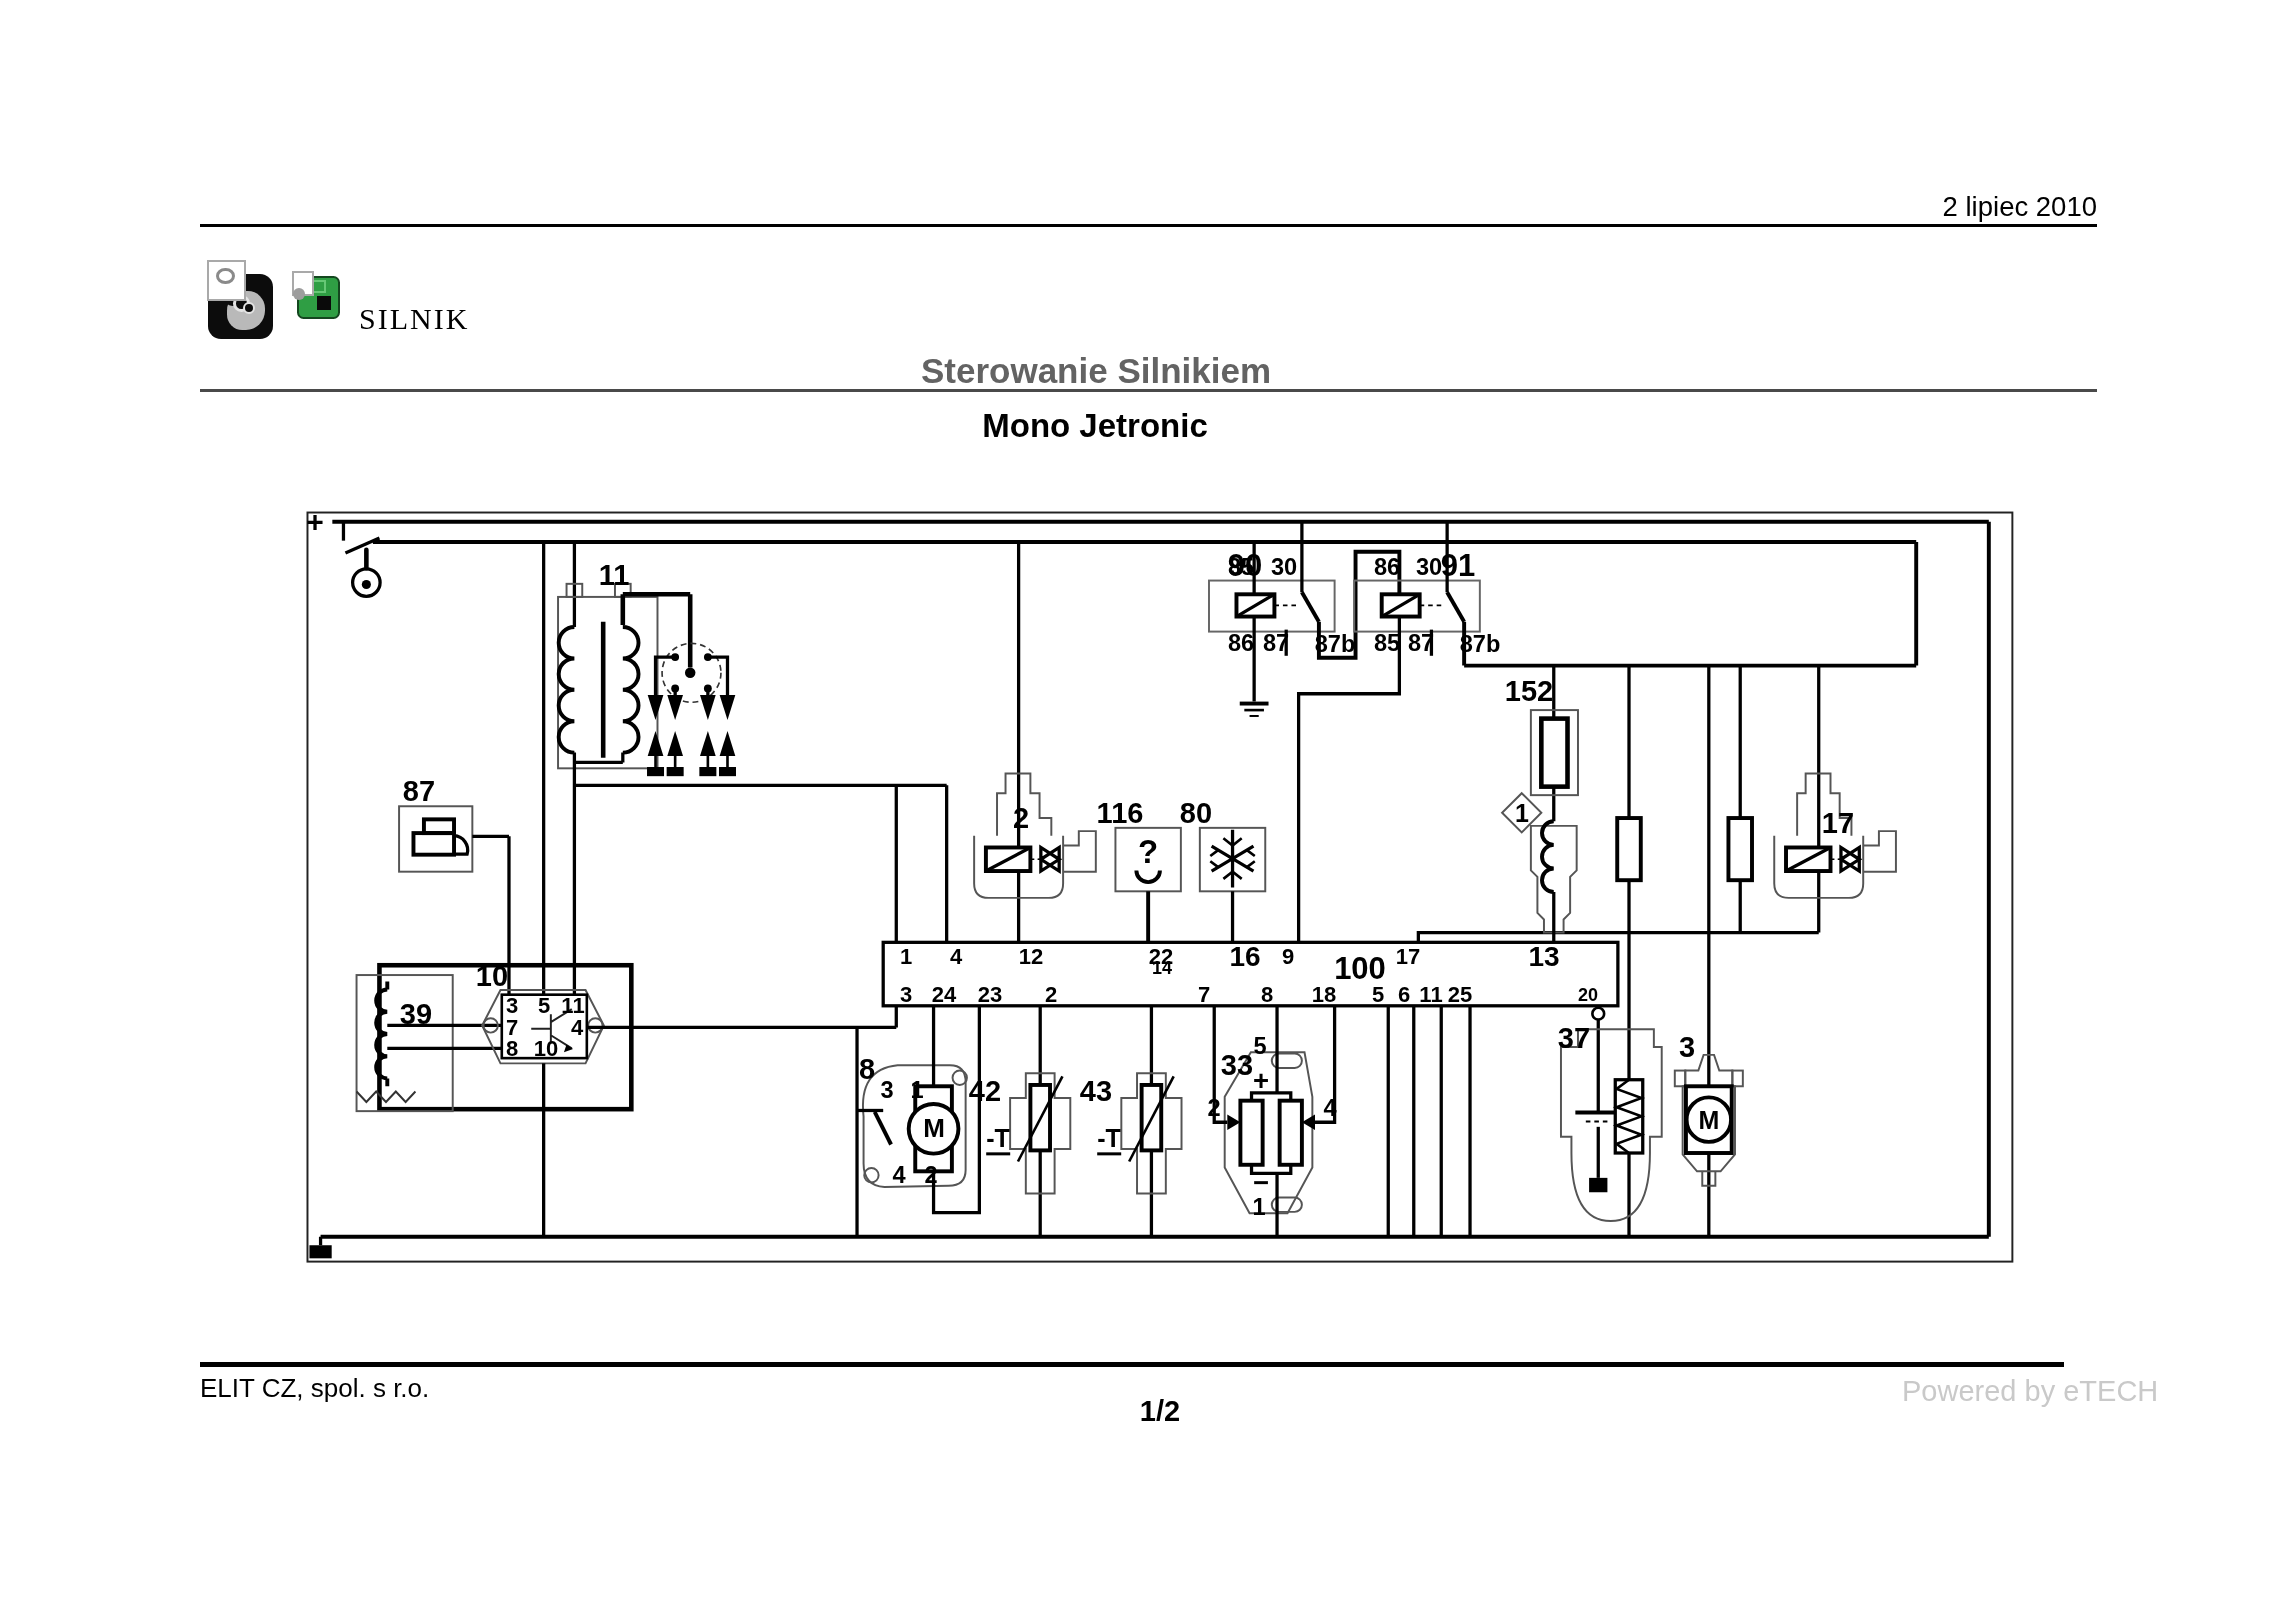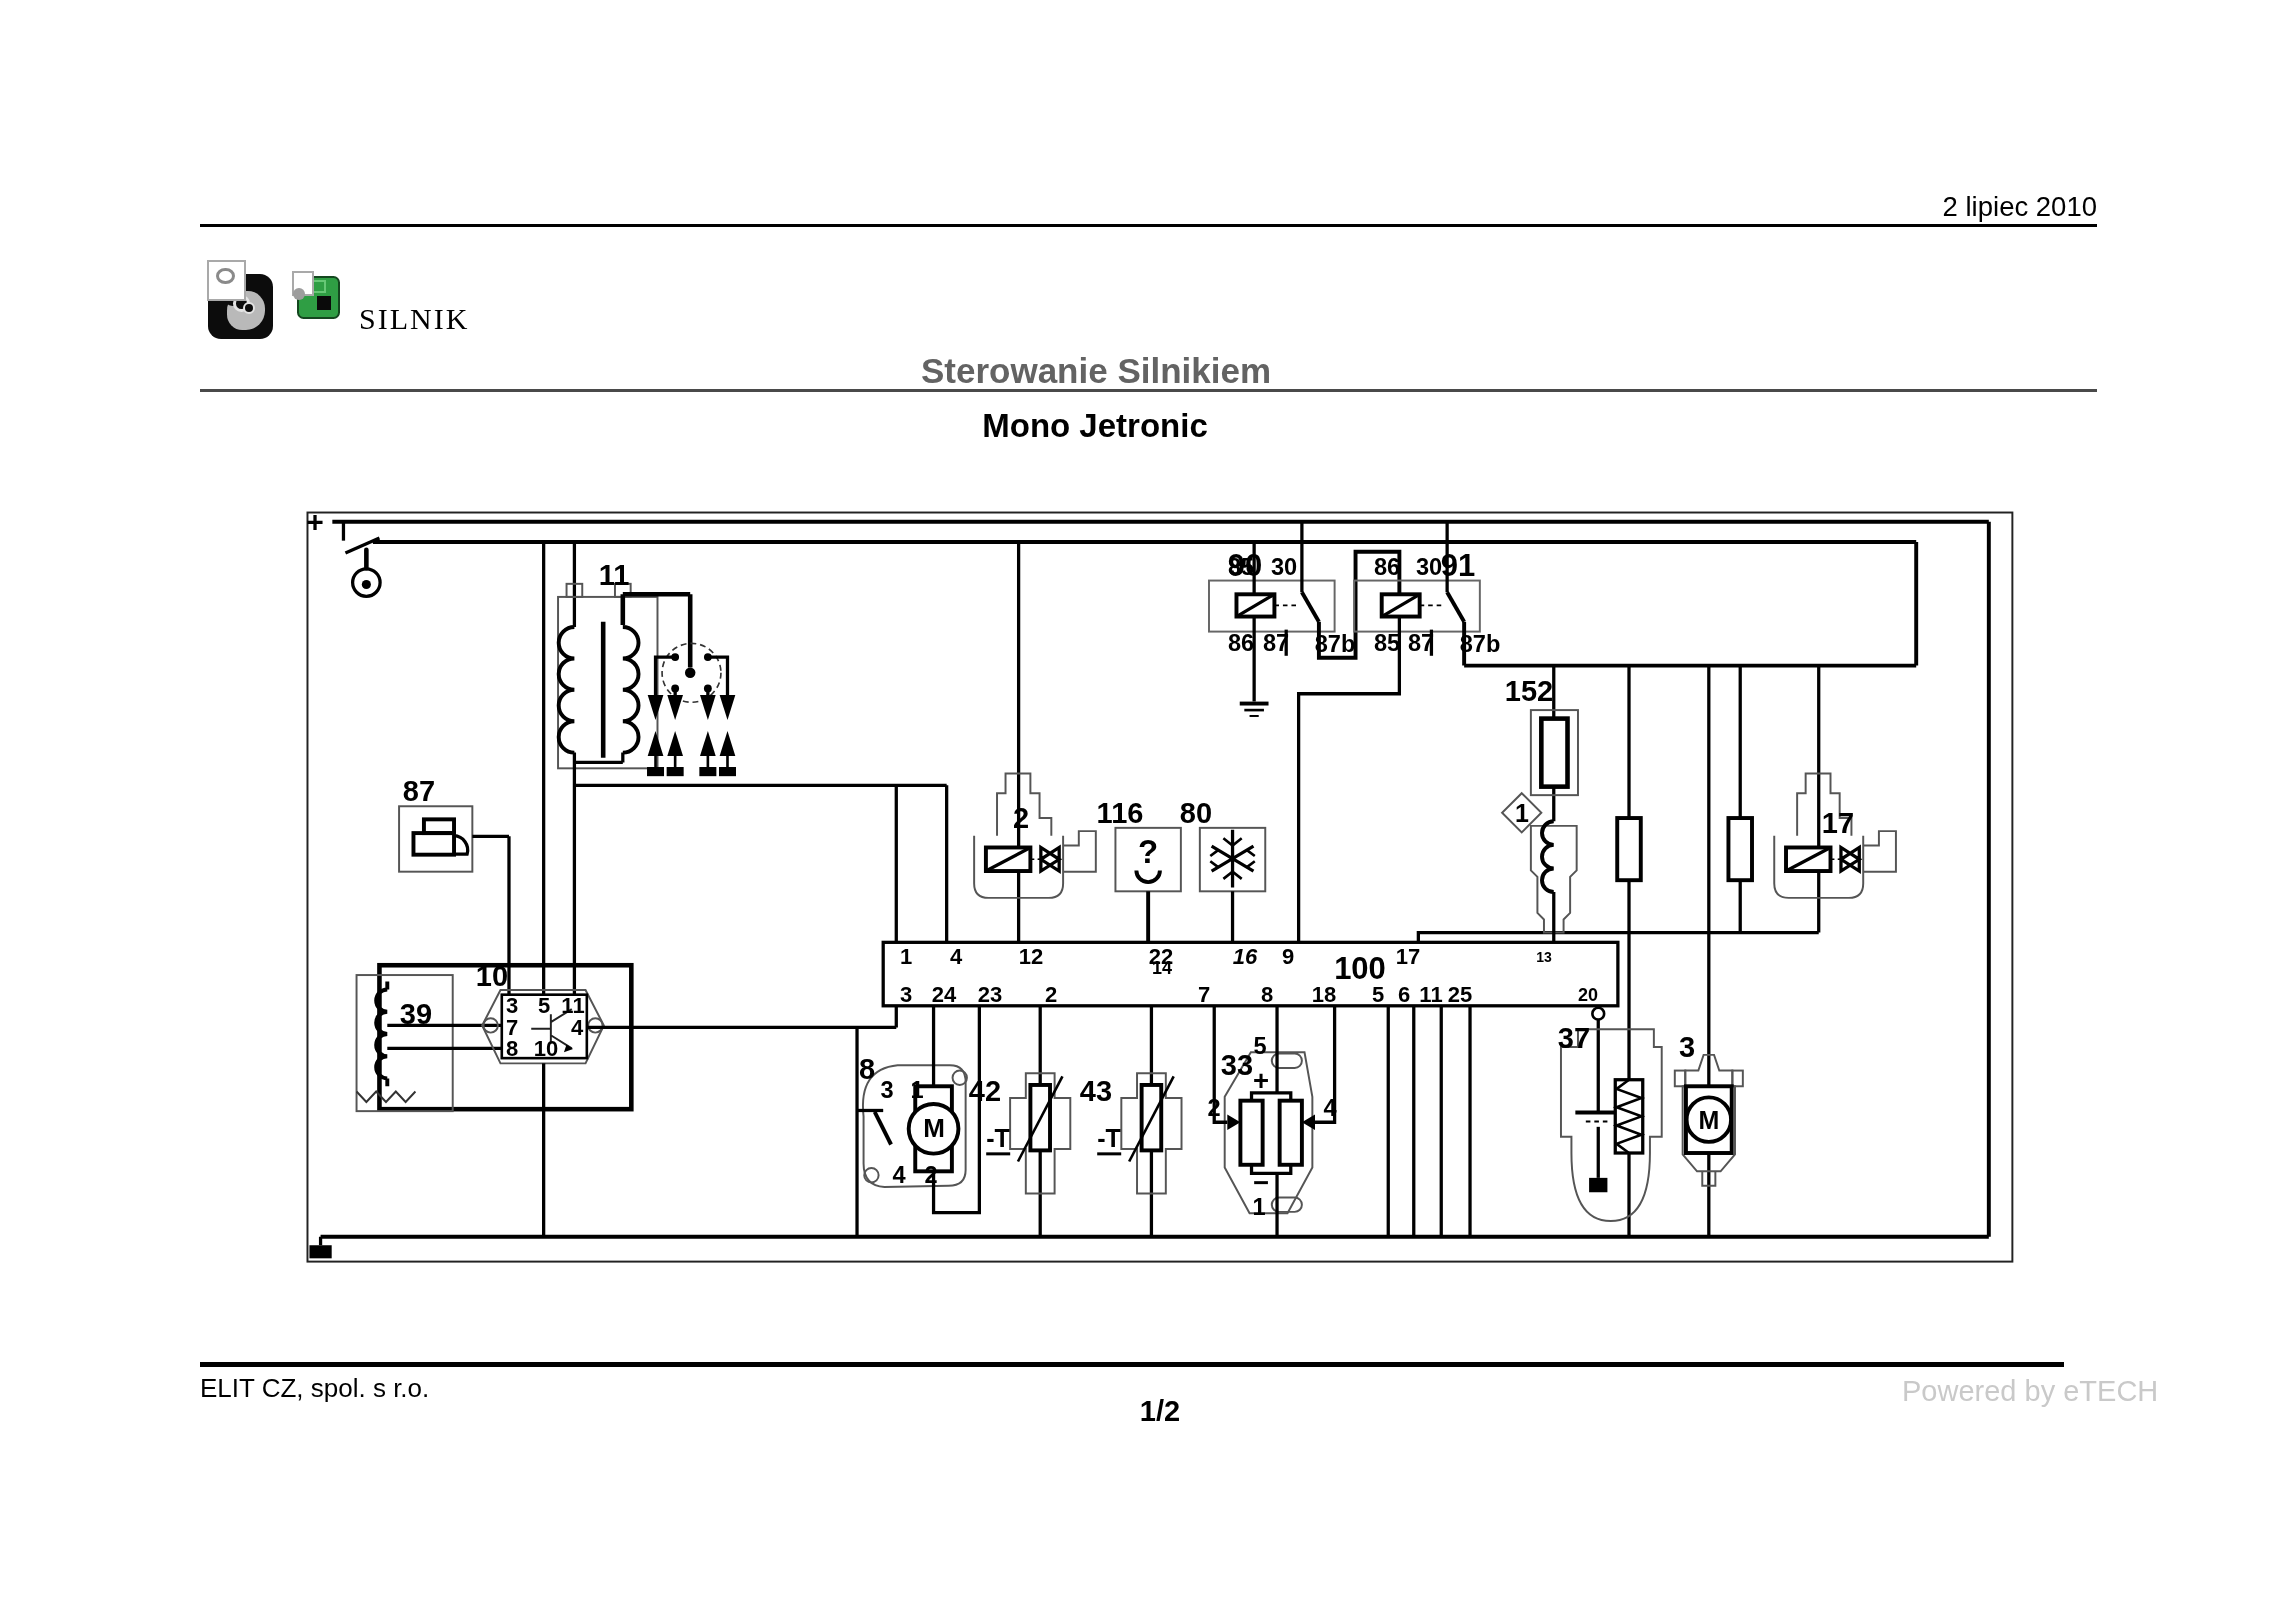--- a/index.html
+++ b/index.html
@@ -290,24 +290,24 @@
   <div class="lbl" style="left:1120px;top:813px;font-size:29px;">116</div>
   <div class="lbl" style="left:1148px;top:851px;font-size:33px;">?</div>
   <div class="lbl" style="left:1196px;top:813px;font-size:29px;">80</div>
   <div class="lbl" style="left:1838px;top:823px;font-size:29px;">17</div>
 
   <div class="lbl" style="left:1360px;top:968px;font-size:31px;">100</div>
   <div class="lbl" style="left:906px;top:957px;font-size:22px;">1</div>
   <div class="lbl" style="left:956px;top:957px;font-size:22px;">4</div>
   <div class="lbl" style="left:1031px;top:957px;font-size:22px;">12</div>
   <div class="lbl" style="left:1161px;top:957px;font-size:22px;">22</div>
-  <div class="lbl" style="left:1245px;top:957px;font-size:22px;font-style:italic;">16</div>
+  <div class="lbl" style="left:1245px;top:957px;font-size:28px;">16</div>
   <div class="lbl" style="left:1288px;top:957px;font-size:22px;">9</div>
   <div class="lbl" style="left:1408px;top:957px;font-size:22px;">17</div>
-  <div class="lbl" style="left:1544px;top:957px;font-size:14px;">13</div>
+  <div class="lbl" style="left:1544px;top:957px;font-size:28px;">13</div>
   <div class="lbl" style="left:906px;top:995px;font-size:22px;">3</div>
   <div class="lbl" style="left:944px;top:995px;font-size:22px;">24</div>
   <div class="lbl" style="left:990px;top:995px;font-size:22px;">23</div>
   <div class="lbl" style="left:1051px;top:995px;font-size:22px;">2</div>
   <div class="lbl" style="left:1162px;top:968px;font-size:18px;">14</div>
   <div class="lbl" style="left:1204px;top:995px;font-size:22px;">7</div>
   <div class="lbl" style="left:1267px;top:995px;font-size:22px;">8</div>
   <div class="lbl" style="left:1324px;top:995px;font-size:22px;">18</div>
   <div class="lbl" style="left:1378px;top:995px;font-size:22px;">5</div>
   <div class="lbl" style="left:1404px;top:995px;font-size:22px;">6</div>

